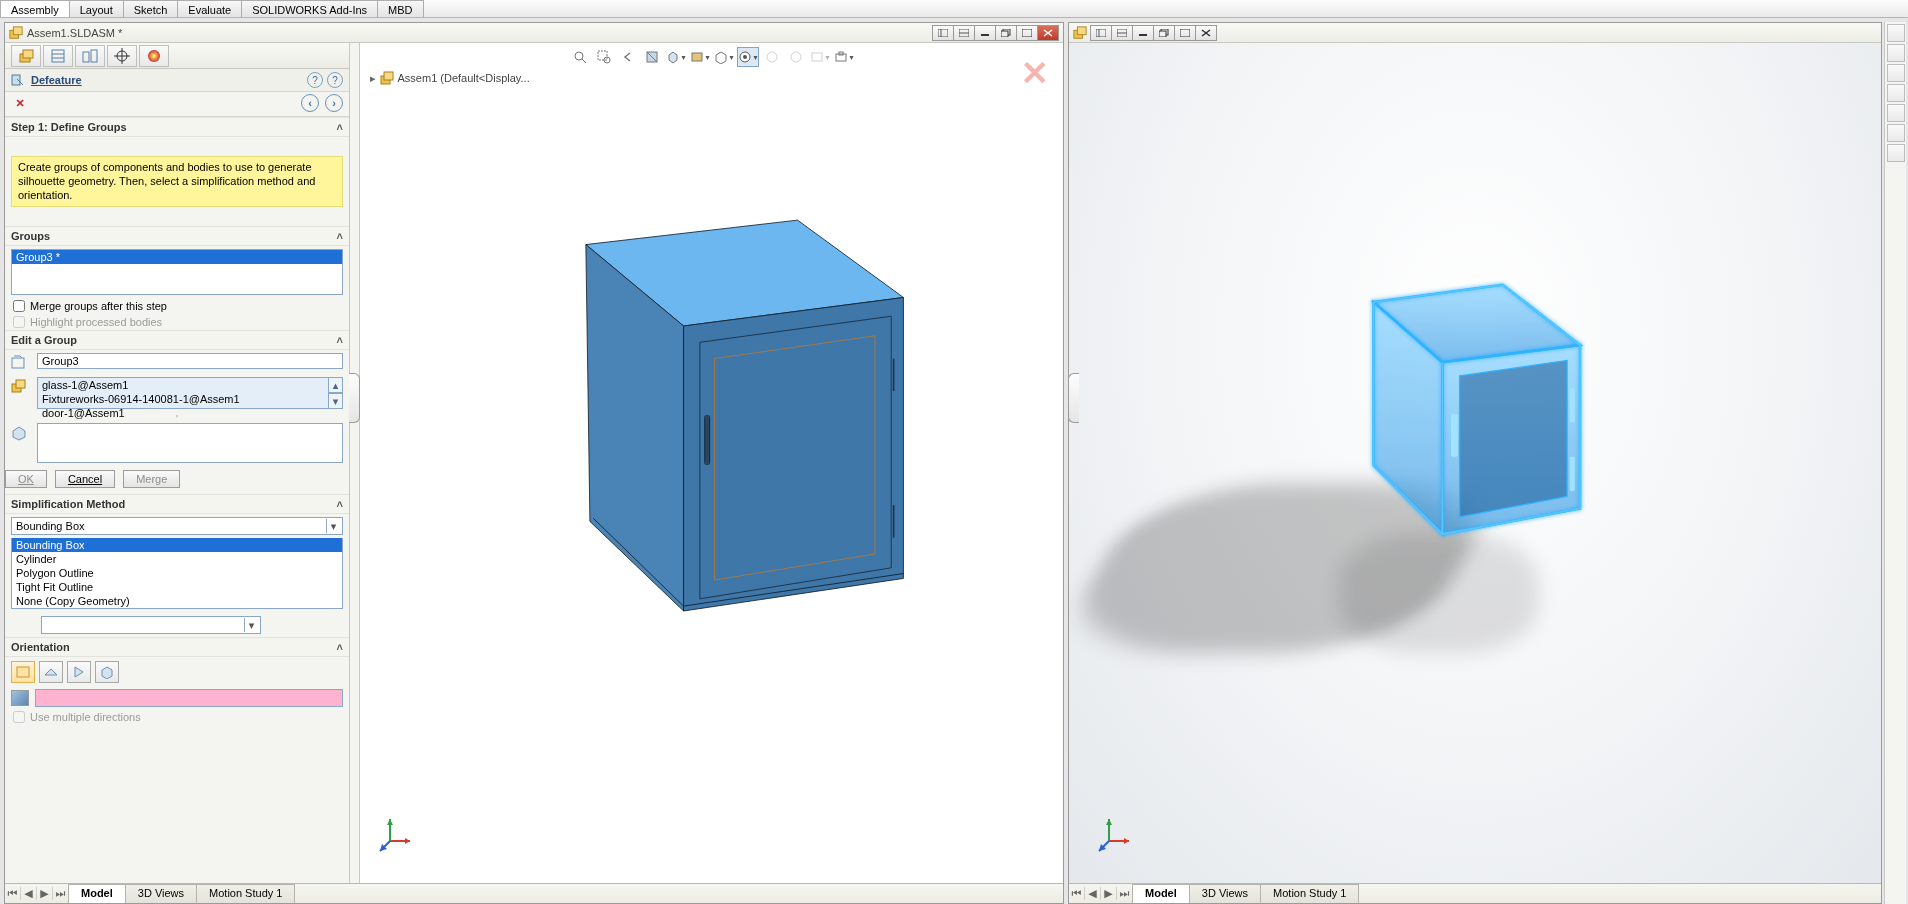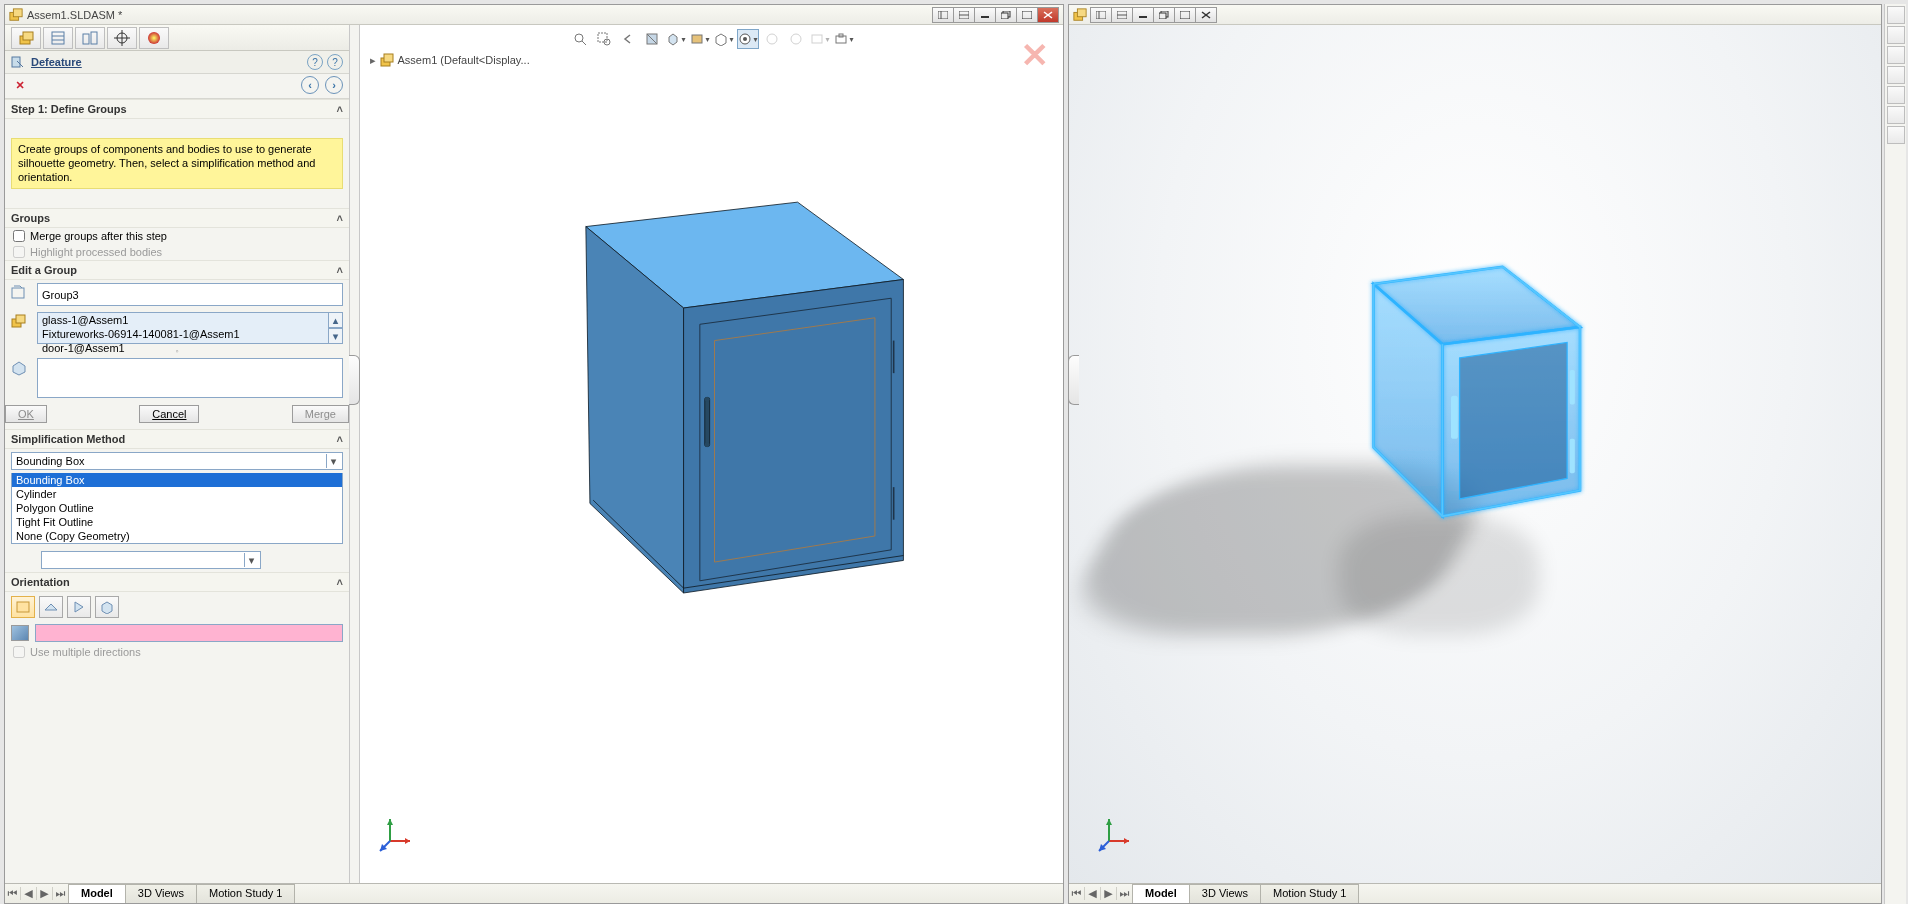--- a/index.html
+++ b/index.html
@@ -39,28 +39,28 @@
   .section-title .chev { margin-left:auto; color:#5a5a5a; }
   .instruction { background:#fff59a; margin:19px 6px; padding:4px 6px; line-height:1.25; border:1px solid #e8dd74;}
   .listbox { margin:3px 6px; height:46px; border:1px solid #8aa7c7; background:#fff; overflow:auto;}
   .listbox .item { padding:1px 4px; }
   .listbox .item.sel { background:#1e6fd6; color:#fff; }
   .checkrow { display:flex; align-items:center; gap:5px; padding:2px 8px;}
   .checkrow input[type=checkbox] { width:12px; height:12px; }
   .checkrow.disabled { color:#9a9a9a; }
   .inline-input { margin:3px 6px; display:flex; gap:6px; align-items:flex-start;}
   .inline-input .ic { width:20px; padding-top:2px; color:#6e8fb3;}
-  .txt { flex:1; border:1px solid #8aa7c7; background:#fff; padding:2px 4px; height:23px;}
+  .txt { flex:1; border:1px solid #8aa7c7; background:#fff; padding:2px 4px; height:16px;}
   .multibox { flex:1; border:1px solid #8aa7c7; background:#e4eef8;}
   .multibox .row { padding:1px 4px;}
   .multibox-wrap { position:relative; display:flex; flex:1; }
   .scroll-arrows { width:14px; display:flex; flex-direction:column; }
   .scroll-arrows div { flex:1; border:1px solid #8aa7c7; border-left:none; background:#eef3f8; display:flex;align-items:center;justify-content:center; color:#46668a; cursor:pointer;}
   .grab { height:8px; display:flex; align-items:center; justify-content:center; color:#9a9a9a; font-size:9px;}
-  .btnrow { display:flex; gap:16px; justify-content:space-between; padding:4px 0 6px;}
+  .btnrow { display:flex; gap:8px; justify-content:flex-start; padding:4px 0 6px;}
   .btn { padding:2px 12px; border:1px solid #9c9c9c; background:linear-gradient(#fafafa,#e4e4e4); cursor:pointer;}
   .btn.disabled { color:#8d8d8d; }
   .select { margin:3px 6px; height:18px; border:1px solid #8aa7c7; background:#fff; display:flex;align-items:center; padding:0 4px; position:relative; cursor:pointer;}
   .select .dd { position:absolute; right:2px; top:1px; width:14px; height:14px; border-left:1px solid #8aa7c7; display:flex;align-items:center;justify-content:center; color:#555;}
   .dropdown { margin:0 6px; border:1px solid #8aa7c7; border-top:none; background:#fff; }
   .dropdown .opt { padding:0 4px; line-height:14px; cursor:pointer;}
   .dropdown .opt.sel { background:#1e6fd6; color:#fff; }
   .orient-row { display:flex; gap:4px; padding:4px 6px;}
   .orient-btn { width:24px; height:22px; border:1px solid #a9a9a9; background:linear-gradient(#fafafa,#e9e9e9); display:flex;align-items:center;justify-content:center; cursor:pointer;}
   .orient-btn.active { border-color:#e3b14a; background:linear-gradient(#fff3d6,#ffe2a1);}
@@ -90,20 +90,28 @@
   .triad svg { overflow:visible; }
   
   .model-svg, .preview-svg { position:absolute; inset:0; }
   .shadow-blob { position:absolute; filter:blur(10px); background:rgba(0,0,0,0.22); border-radius:40%; }
 </style>
 </head>
 <body>
 
 <div class="app">
 
+  <div class="ribbon">
+    <div class="ribbon-tab active">Assembly</div>
+    <div class="ribbon-tab">Layout</div>
+    <div class="ribbon-tab">Sketch</div>
+    <div class="ribbon-tab">Evaluate</div>
+    <div class="ribbon-tab">SOLIDWORKS Add-Ins</div>
+    <div class="ribbon-tab">MBD</div>
+  </div>
 
   <div class="docs">
 
     <div class="doc-window left">
       <div class="titlebar">
         <span class="icon16">
           <svg viewBox="0 0 16 16">
               <rect x="1" y="5" width="10" height="9" fill="#f0c34a" stroke="#a77f1e"></rect>
               <rect x="5" y="1" width="10" height="9" fill="#f6d982" stroke="#a77f1e"></rect>
             </svg>
@@ -210,20 +218,23 @@
 
           <div class="section-title">
             <span>Step 1: Define Groups</span>
               <span class="chev">˄</span>
           </div>
           <div class="instruction">Create groups of components and bodies to use to generate silhouette geometry. Then, select a simplification method and orientation.</div>
 
           <div class="section-title">
             <span>Groups</span>
               <span class="chev">˄</span>
+          </div>
+          <div class="listbox">
+            <div class="item sel">Group3 *</div>
           </div>
           <label class="checkrow">
             <input type="checkbox" style="">
             <span>Merge groups after this step</span>
           </label>
           <label class="checkrow disabled">
             <input type="checkbox" disabled="" style="">
             <span>Highlight processed bodies</span>
           </label>
 

